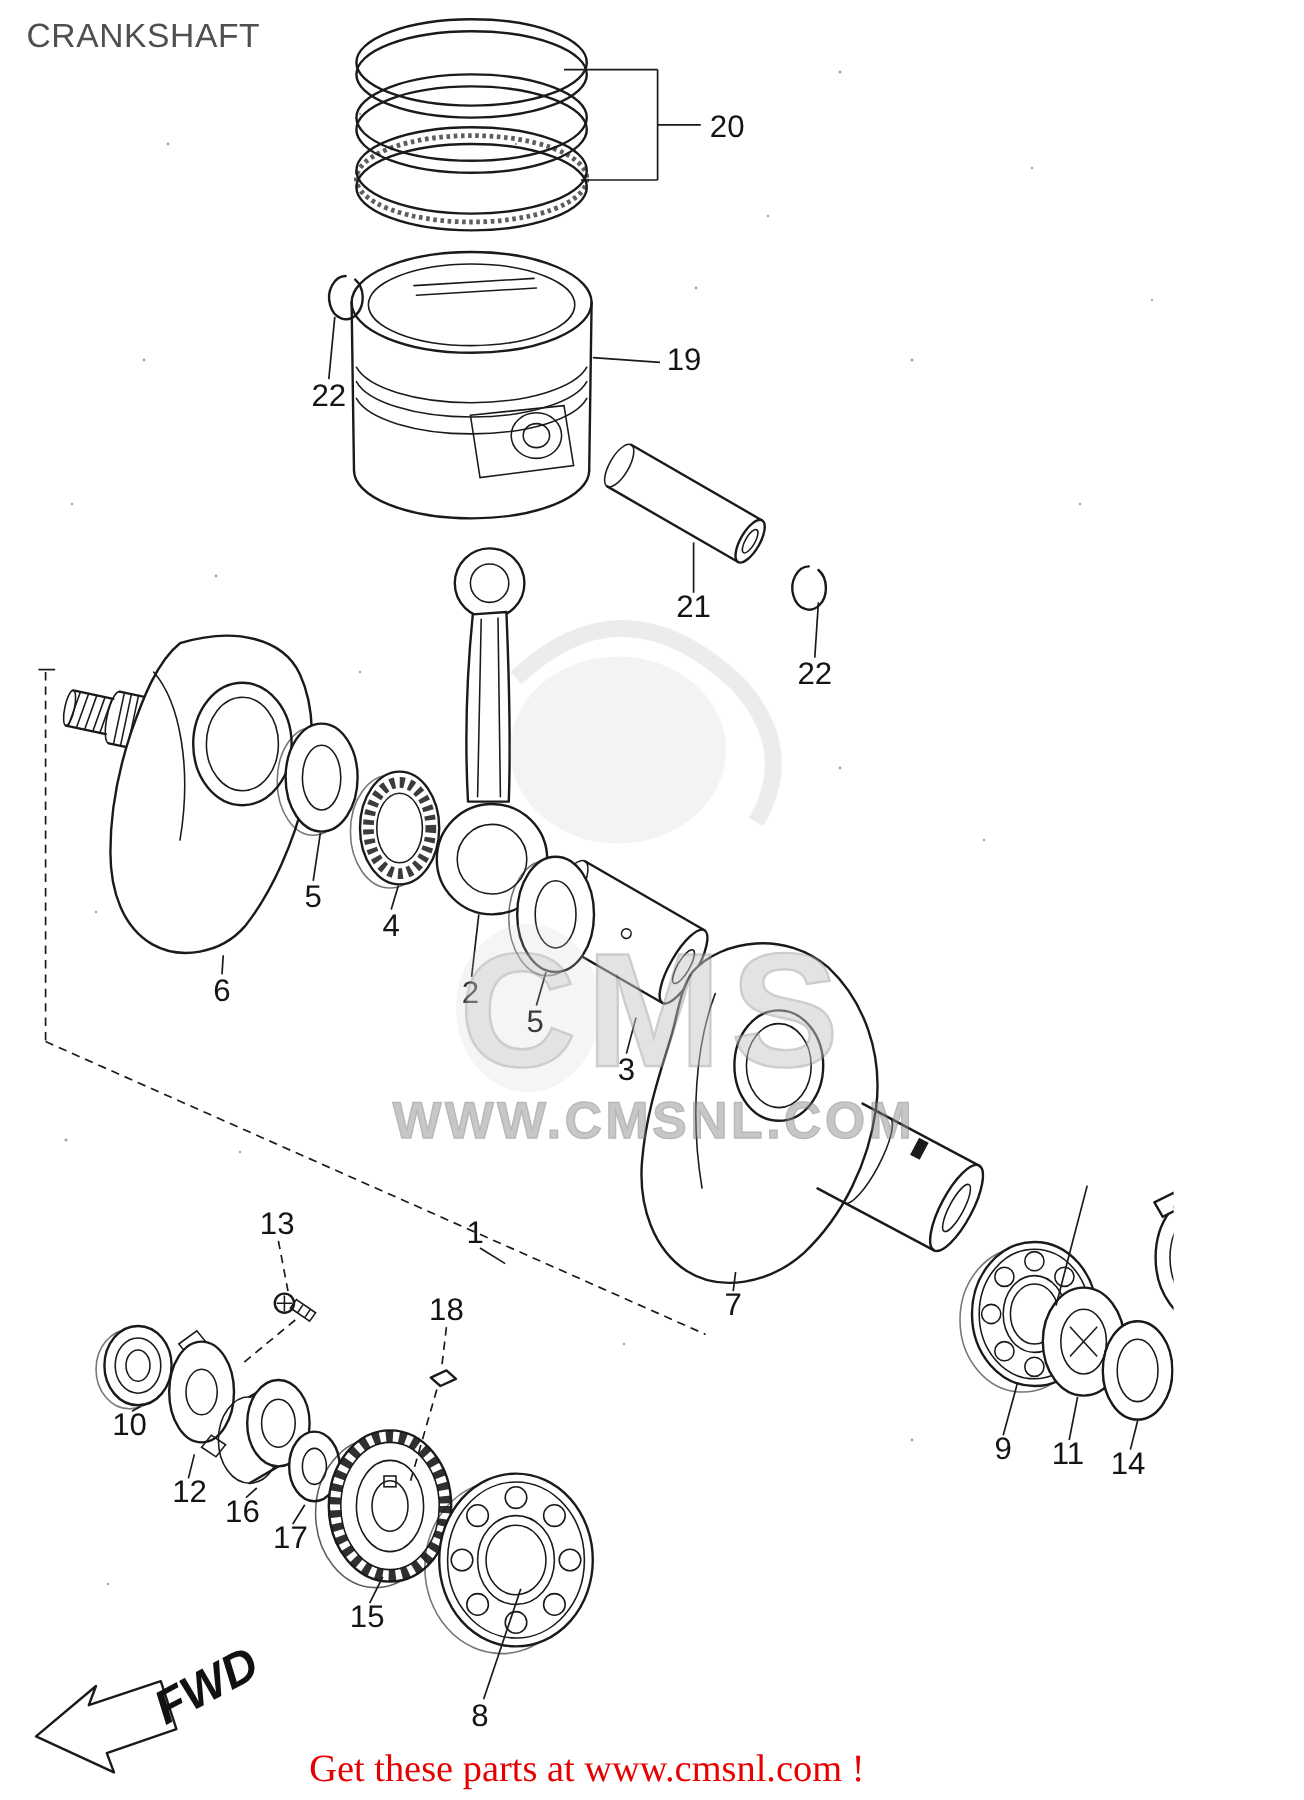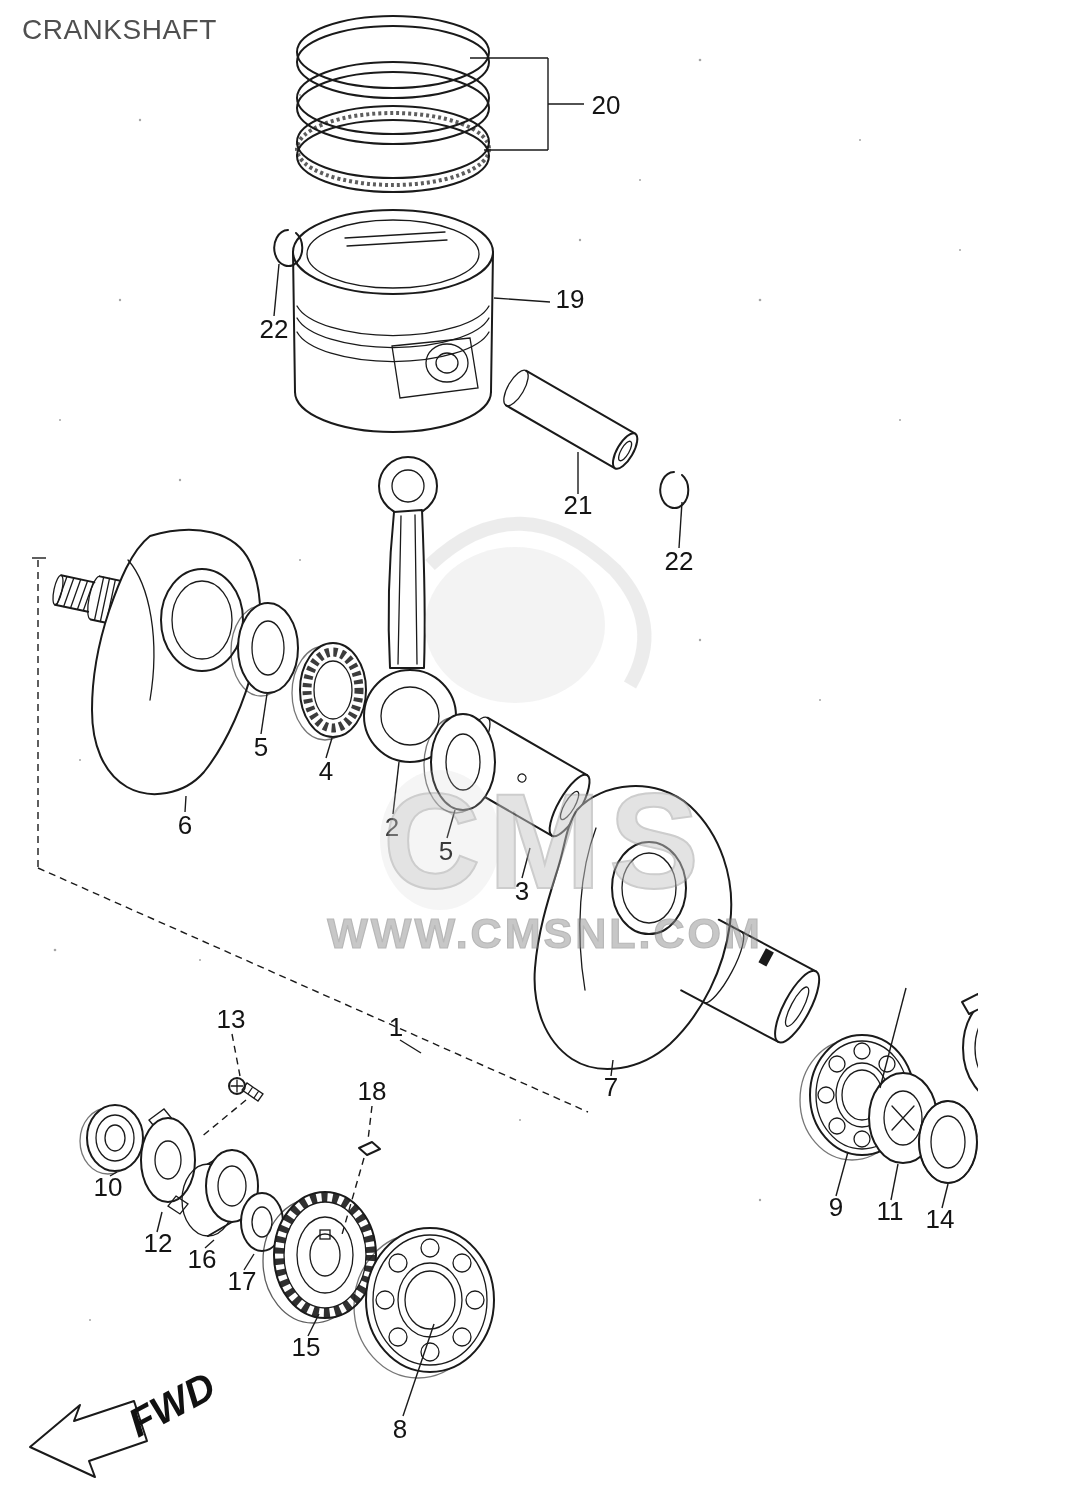--- a/index.html
+++ b/index.html
@@ -345,13 +345,14 @@
       <text class="wm-big" x="545" y="888">CMS</text>
       <text class="wm-txt" x="545" y="948">WWW.CMSNL.COM</text>
     </g>
 
     <g>
       <path class="fillw" stroke-width="3" d="M 30 1447 L 80 1405 L 74 1421 L 134 1401 L 147 1441 L 89 1461 L 95 1477 Z"></path>
       <text class="fwd" x="138" y="1438" transform="rotate(-28 138 1438)">FWD</text>
     </g>
   </svg>
 
+  <a class="footer">Get these parts at www.cmsnl.com !</a>
 </div>
 
 </body></html>

